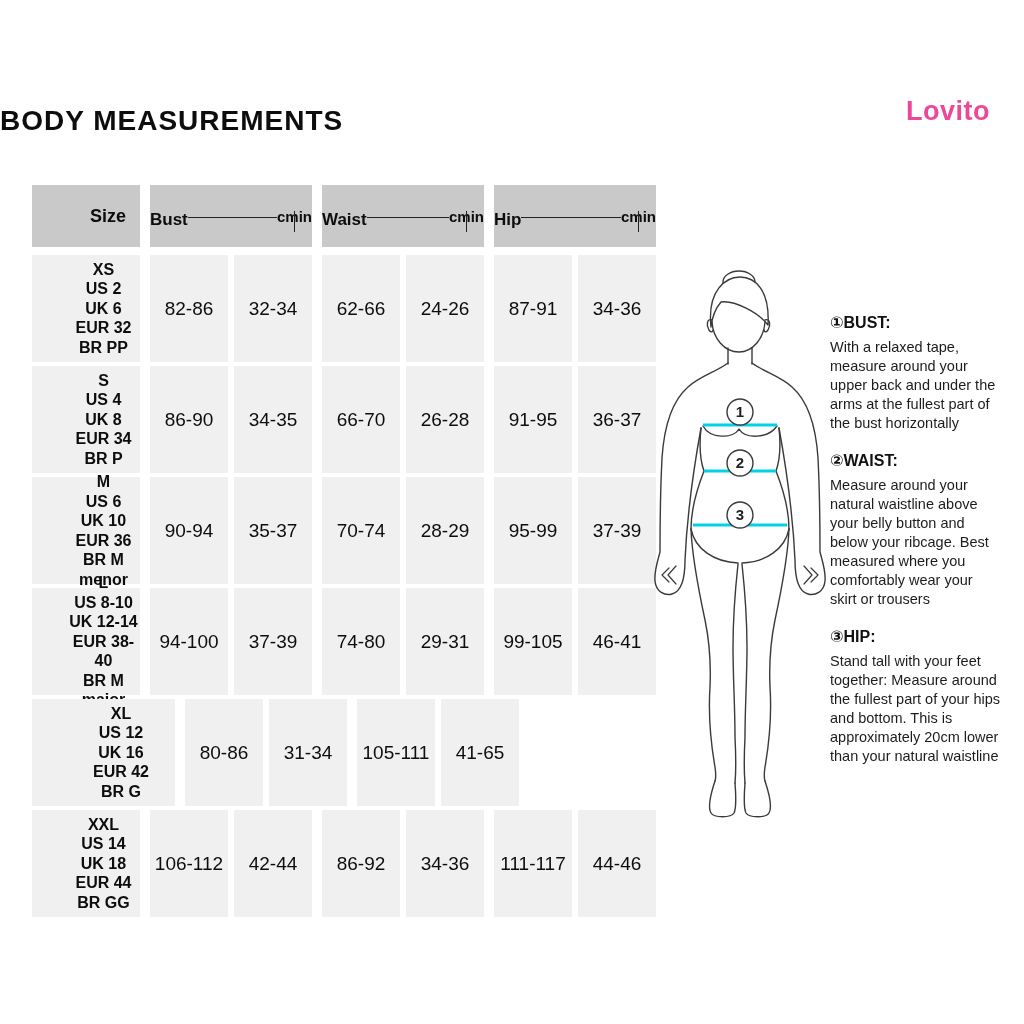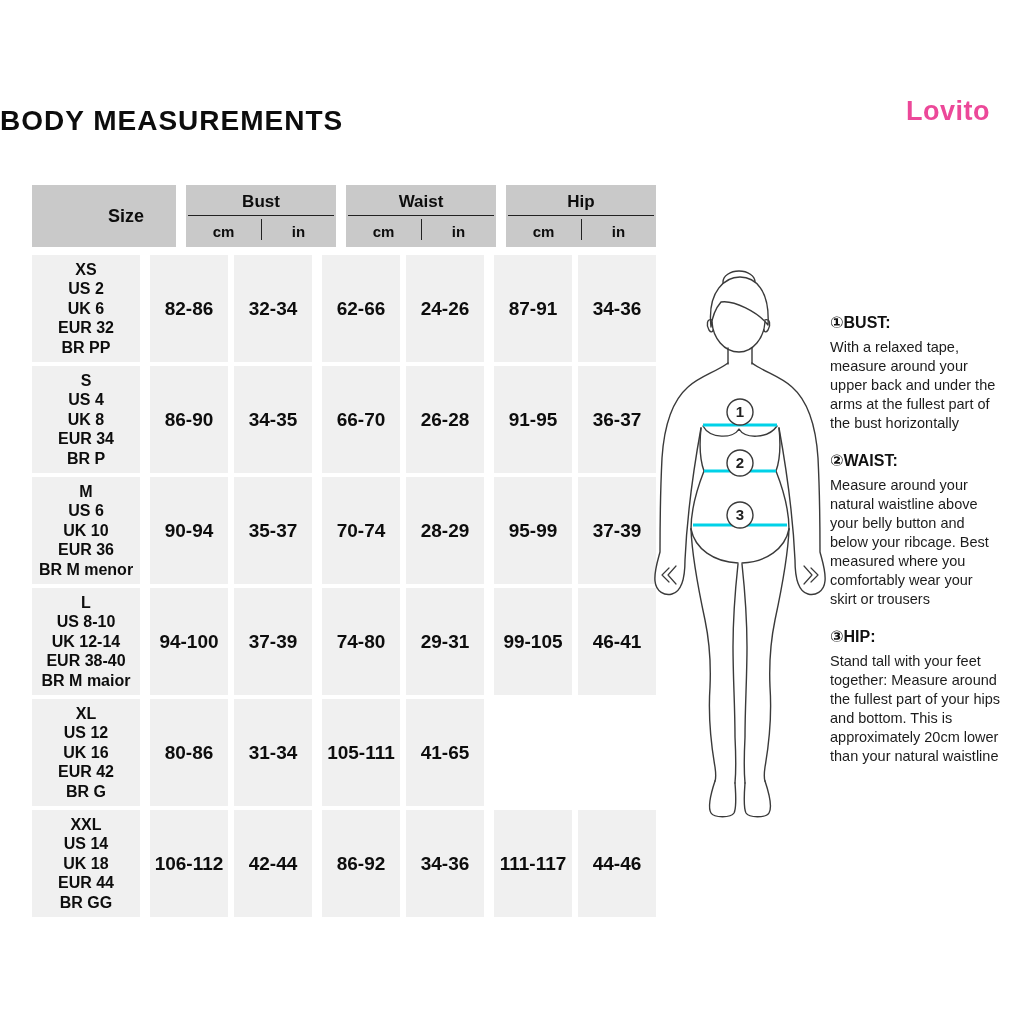--- a/index.html
+++ b/index.html
@@ -15,32 +15,32 @@
   .brand{
     position:absolute;right:34px;top:96px;
     font-size:27px;font-weight:bold;letter-spacing:.5px;color:#ec4899;
   }
   
   .size-table{position:absolute;left:32px;top:185px;width:624px;}
   .hrow{display:flex;gap:10px;height:62px;margin-bottom:8px;}
   .hcell{background:#c9c9c9;}
   .size-h{width:108px;display:flex;align-items:center;justify-content:center;
     font-size:18px;font-weight:bold;color:#0d0d0d;padding-left:44px;}
-  .group{width:162px;display:flex;flex-direction:column;align-items:center;}
+  .group{width:162px;display:flex;flex-direction:row;align-items:center;}
   .glabel{font-size:17px;font-weight:bold;margin-top:7px;color:#0d0d0d;}
   .grule{width:146px;border-top:1.5px solid #222;margin-top:3px;}
   .gunits{position:relative;display:flex;width:100%;flex:1;align-items:center;}
   .gunit{flex:1;text-align:center;font-size:15px;font-weight:bold;color:#0d0d0d;}
   .vdiv{position:absolute;left:50%;top:3px;height:21px;border-left:1.5px solid #222;}
   .drow{display:flex;gap:10px;height:107px;margin-bottom:4px;}
   .cell{background:#f0f0f0;display:flex;align-items:center;justify-content:center;}
   .size-c{width:108px;font-size:16px;font-weight:bold;line-height:19.5px;
-    text-align:center;white-space:pre-line;color:#0d0d0d;}
+    text-align:center;white-space:pre-line;color:#0d0d0d;padding-left:35px;}
   .pair{display:flex;gap:6px;width:162px;}
-  .val{width:99px;font-size:19px;font-weight:bold;color:#0d0d0d;}
+  .val{width:99px;font-size:19px;font-weight:normal;color:#0d0d0d;}
   
   .figure{position:absolute;left:648px;top:262px;width:184px;height:570px;}
   
   .guide{position:absolute;left:830px;top:313px;width:172px;}
   .guide section{margin:0 0 18px 0;}
   .guide h3{margin:0 0 6px 0;font-size:16px;font-weight:bold;color:#111;}
   .guide p{margin:0;font-size:14.5px;line-height:19px;color:#1c1c1c;}
 </style>
 </head>
 <body>

